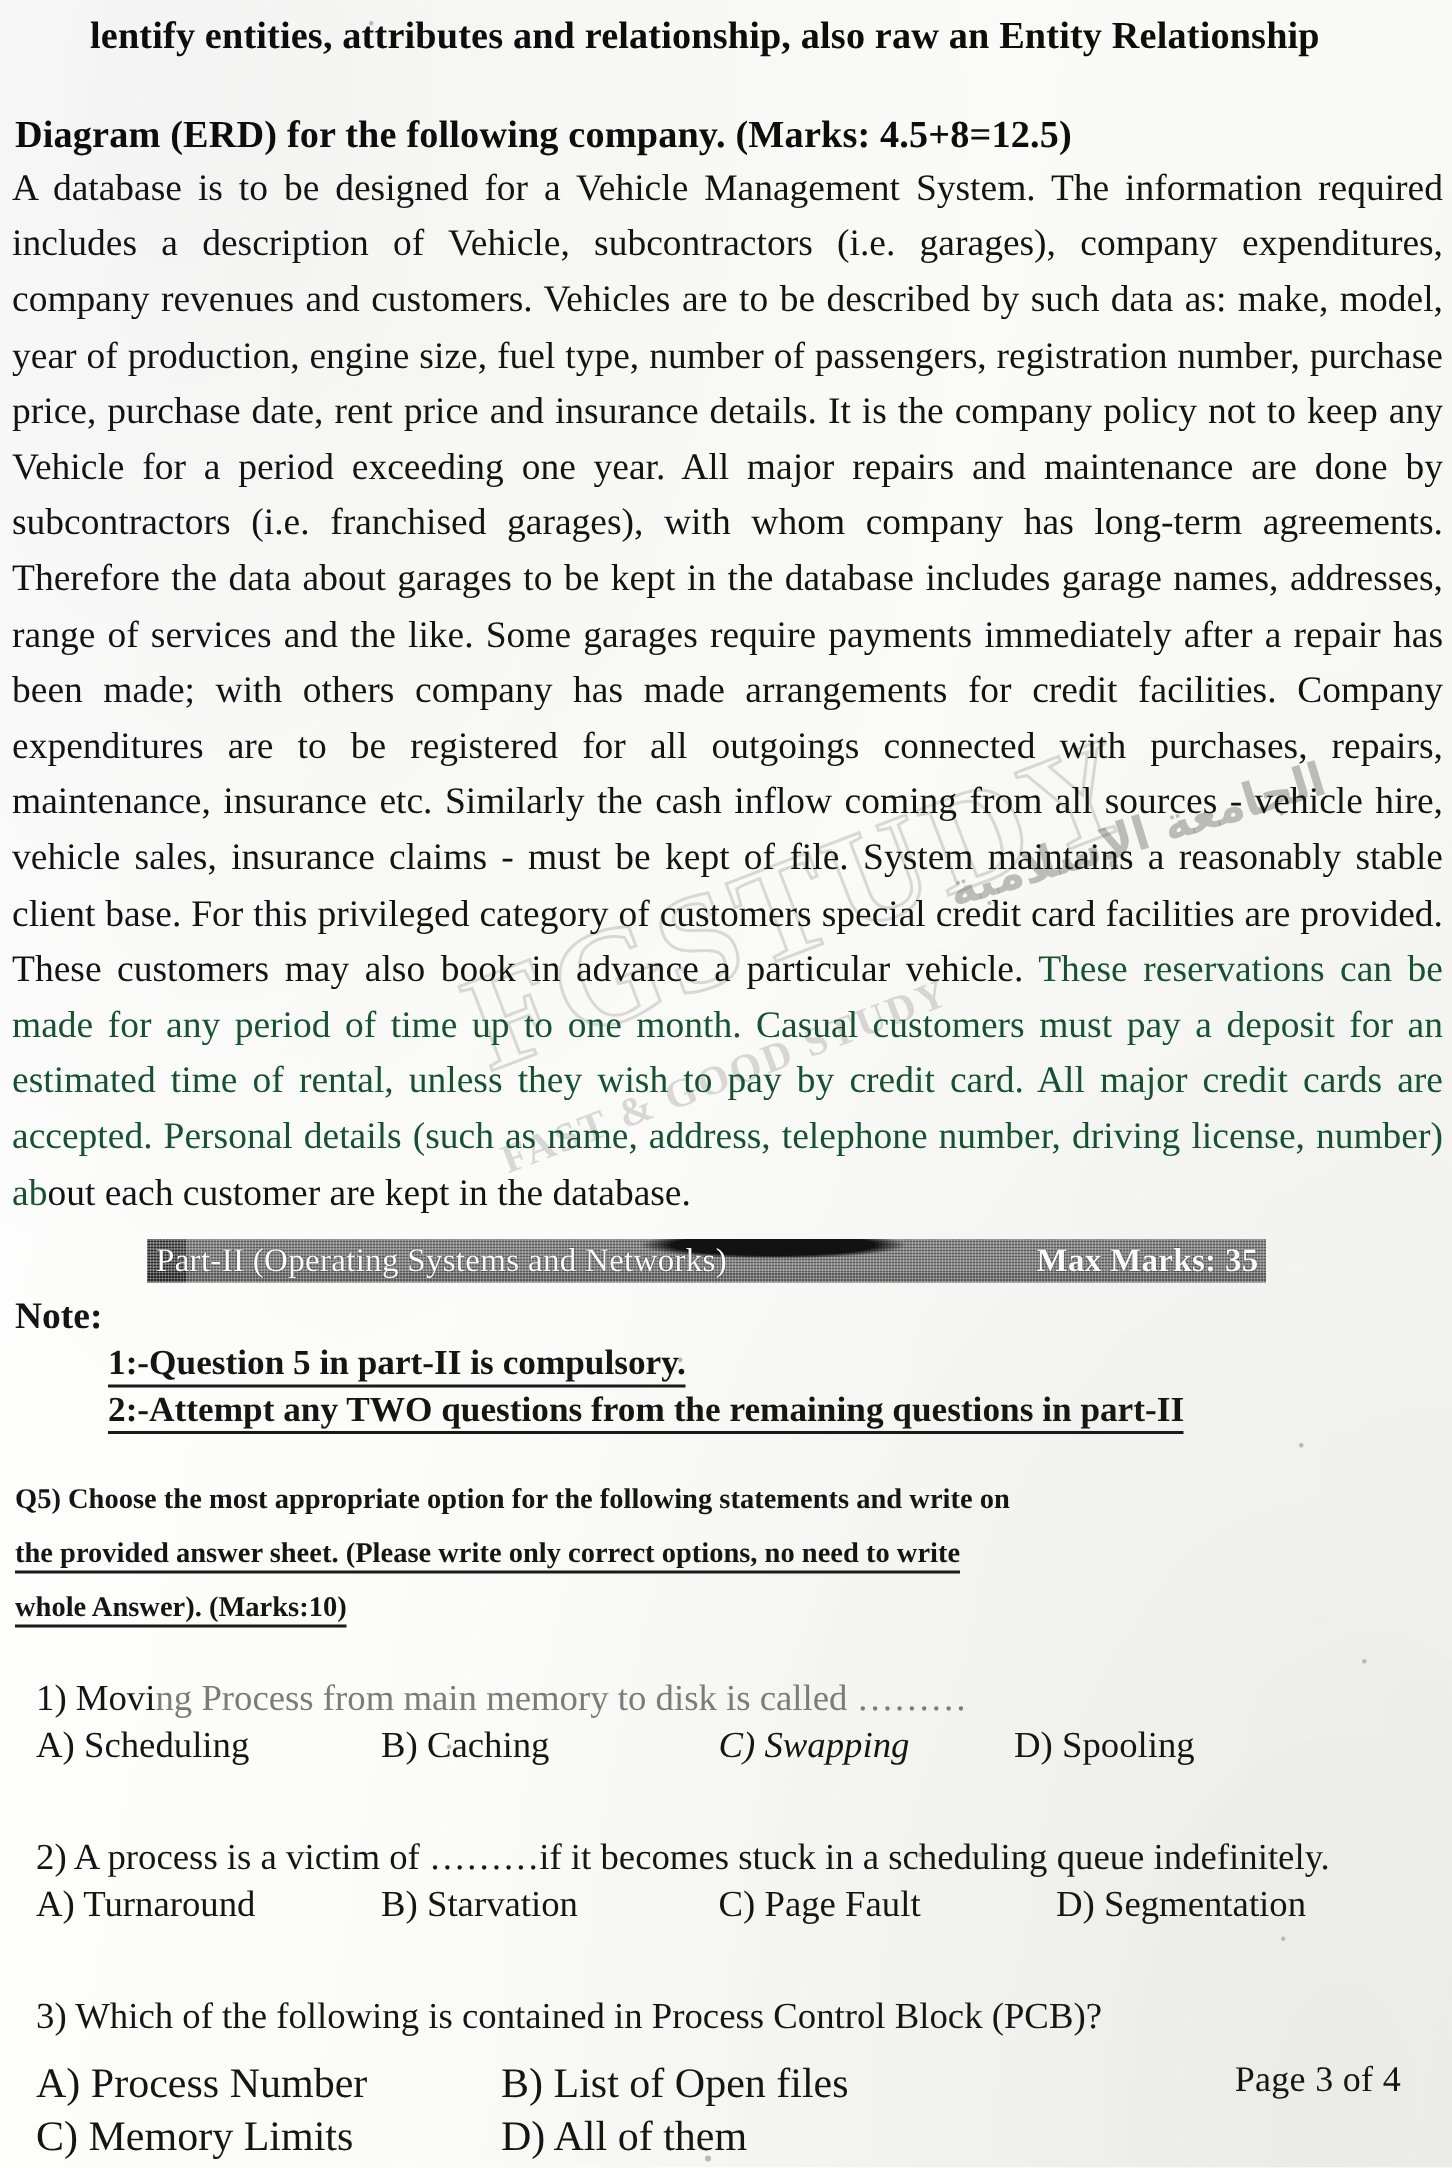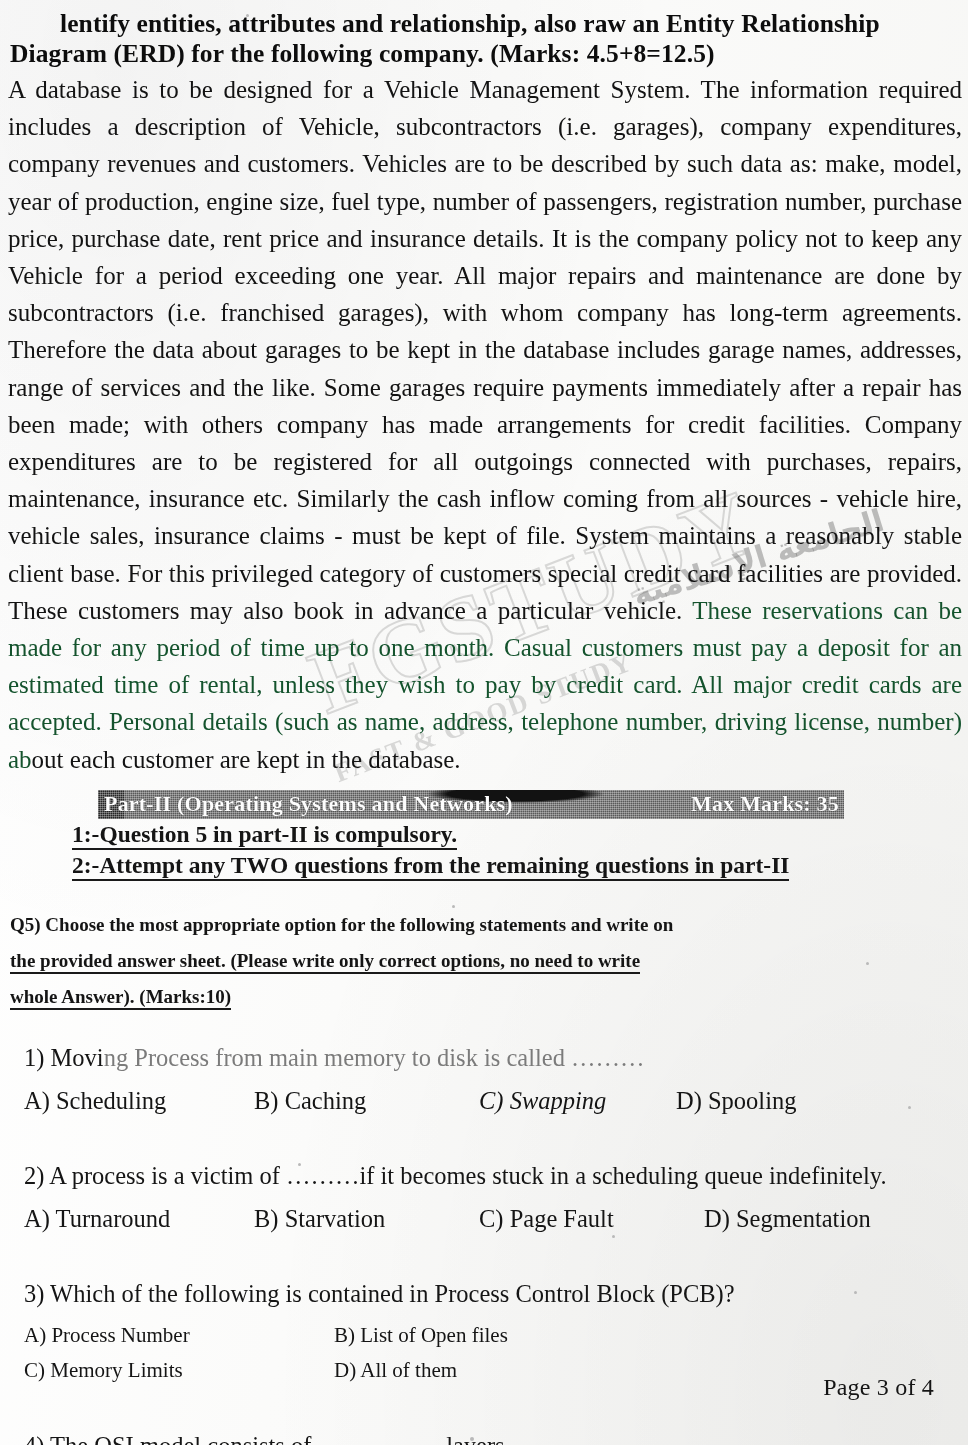--- a/index.html
+++ b/index.html
@@ -46,21 +46,21 @@
     color:rgba(70,70,70,.34); white-space:nowrap;
     font-family:"DejaVu Sans", sans-serif;
   }
 
   
   .hd{
     font-size:25.5px; font-weight:700; line-height:30px;
     letter-spacing:.1px; color:#0d0d0d;
   }
   .hd.l1{ text-indent:54px; padding-top:9px; }
-  .hd.l2{ padding-left:4px; }
+  .hd.l2{ padding-left:4px;margin-top:36px; }
 
   
   .para{
     font-size:25px; line-height:37.2px;
     text-align:justify; text-justify:inter-word;
     padding:2px 2px 0 2px; color:#131313;
   }
   .para .fade{ color:#14532d; }
 
   
@@ -72,21 +72,21 @@
       repeating-linear-gradient(90deg, rgba(255,255,255,.26) 0 1px, rgba(0,0,0,0) 1px 2px),
       linear-gradient(90deg,#262626 0 26px,#595959 26px 100%);
     display:flex; align-items:center; overflow:hidden;
   }
   .banner-smudge{
     position:absolute; left:330px; top:-5px; width:175px; height:18px;
     background:radial-gradient(ellipse at center, #121212 0 55%, rgba(20,20,20,0) 72%);
   }
   .banner-title{
     position:relative; z-index:2;
-    color:#fdfdfd; font-size:22px; font-weight:700; letter-spacing:.2px;
+    color:#fdfdfd; font-size:22px; font-weight:400; letter-spacing:.2px;
     padding-left:6px; text-shadow:0 0 1px rgba(0,0,0,.8);
   }
   .banner-marks{
     position:relative; z-index:2; margin-left:auto; padding-right:5px;
     color:#fdfdfd; font-size:22px; font-weight:700; letter-spacing:.2px;
     text-shadow:0 0 1px rgba(0,0,0,.8);
   }
 
   
   .note-label{ font-size:25px; font-weight:700; padding:9px 0 2px 4px; }
@@ -98,24 +98,24 @@
 
   
   .q5{
     font-size:19px; line-height:36px; padding:26px 2px 0 4px; font-weight:700;
   }
 
   
   .q-block{ padding-left:18px; }
   .q-stem{ font-size:24.5px; line-height:34px; padding-top:26px; }
   .q-stem .fade{ color:#7b7b7b;margin-top:15px; }
-  .opts{ position:relative; height:46px; margin-top:12px; }
+  .opts{ position:relative; height:46px; }
   .opt{ position:absolute; top:0; font-size:24.5px; white-space:nowrap; }
   .opts-grid{ position:relative; margin-top:12px; }
-  .opt-g{ position:absolute; font-size:21px; white-space:nowrap; }
+  .opt-g{ position:absolute; font-size:28px; white-space:nowrap; }
 
   
   .footer{
     position:absolute; right:34px; bottom:44px;
     font-size:24px; letter-spacing:.2px; z-index:4;
   }
   .speck{ position:absolute; background:#b9b9b9; border-radius:50%; z-index:1; }
 </style>
 </head>
 <body>
@@ -143,20 +143,21 @@
   <div class="hd l2">Diagram (ERD) for the following company. (Marks: 4.5+8=12.5)</div>
 
   <div class="para">A database is to be designed for a Vehicle Management System. The information required includes a description of Vehicle, subcontractors (i.e. garages), company expenditures, company revenues and customers. Vehicles are to be described by such data as: make, model, year of production, engine size, fuel type, number of passengers, registration number, purchase price, purchase date, rent price and insurance details. It is the company policy not to keep any Vehicle for a period exceeding one year. All major repairs and maintenance are done by subcontractors (i.e. franchised garages), with whom company has long-term agreements. Therefore the data about garages to be kept in the database includes garage names, addresses, range of services and the like. Some garages require payments immediately after a repair has been made; with others company has made arrangements for credit facilities. Company expenditures are to be registered for all outgoings connected with purchases, repairs, maintenance, insurance etc. Similarly the cash inflow coming from all sources - vehicle hire, vehicle sales, insurance claims - must be kept of file. System maintains a reasonably stable client base. For this privileged category of customers special credit card facilities are provided. These customers may also book in advance a particular vehicle. <span class="fade">These reservations can be made for any period of time up to one month. Casual customers must pay a deposit for an estimated time of rental, unless they wish to pay by credit card. All major credit cards are accepted. Personal details (such as name, address, telephone number, driving license, number) ab</span>out each customer are kept in the database.</div>
 
   <div class="banner">
     <div class="banner-smudge"></div>
     <span class="banner-title">Part-II (Operating Systems and Networks)</span>
     <span class="banner-marks">Max Marks: 35</span>
   </div>
 
+  <div class="note-label">Note:</div>
   <div class="note-item">
     <span class="u">1:-Question 5 in part-II is compulsory.</span>
   </div>
   <div class="note-item">
     <span class="u">2:-Attempt any TWO questions from the remaining questions in part-II</span>
   </div>
 
   <div class="q5">
     <div>Q5) Choose the most appropriate option for the following statements and write on</div>
     <div>

